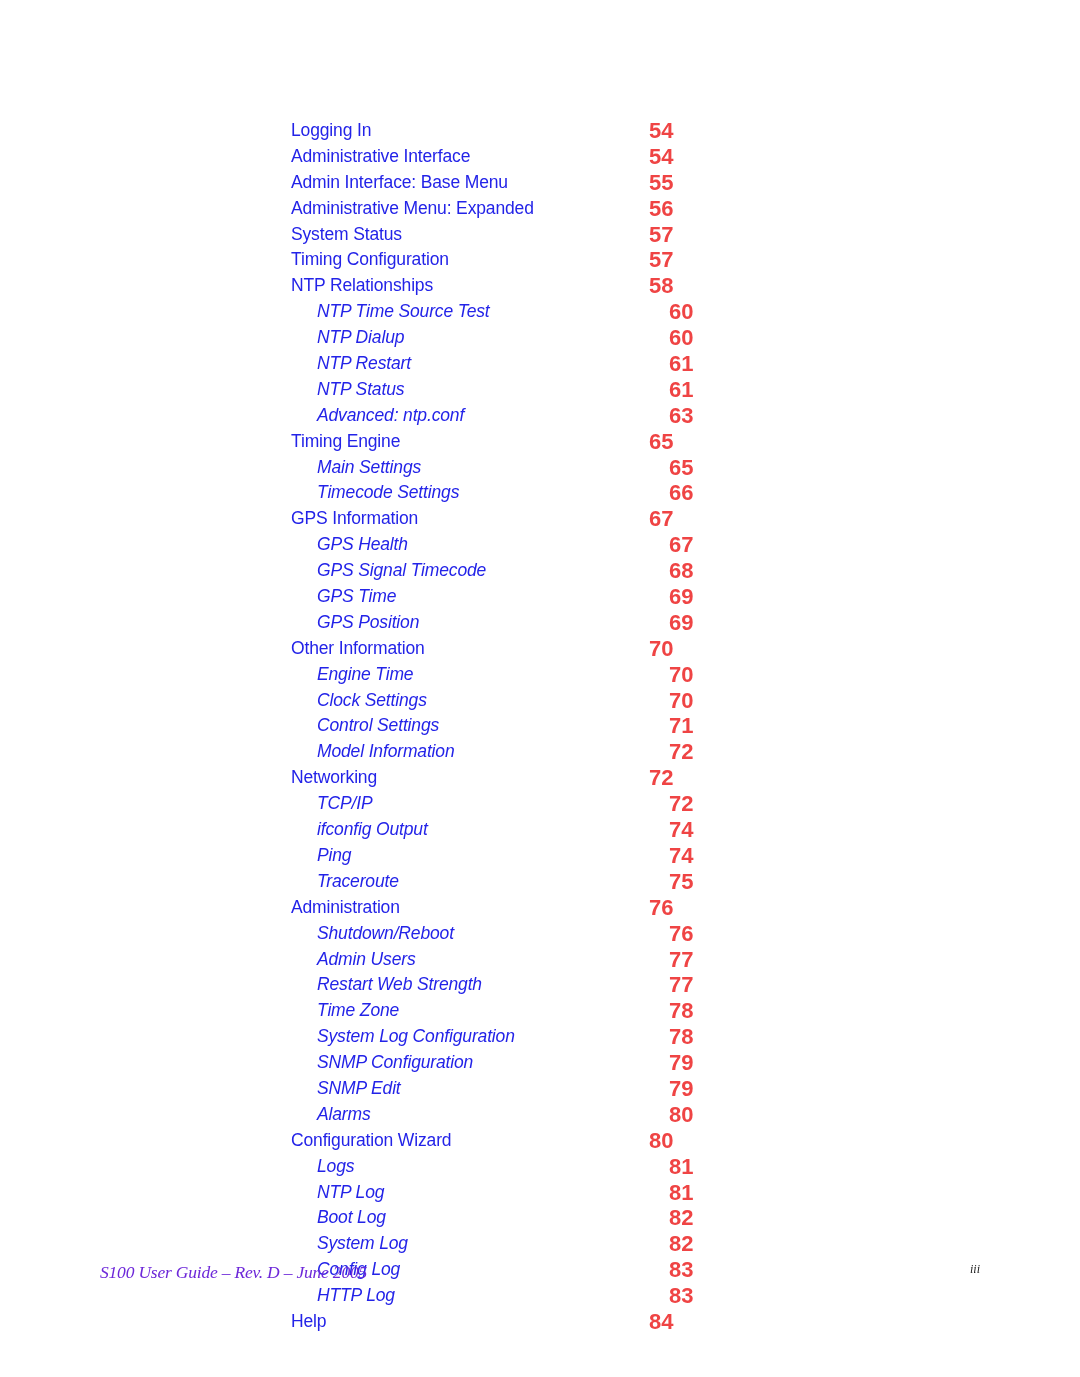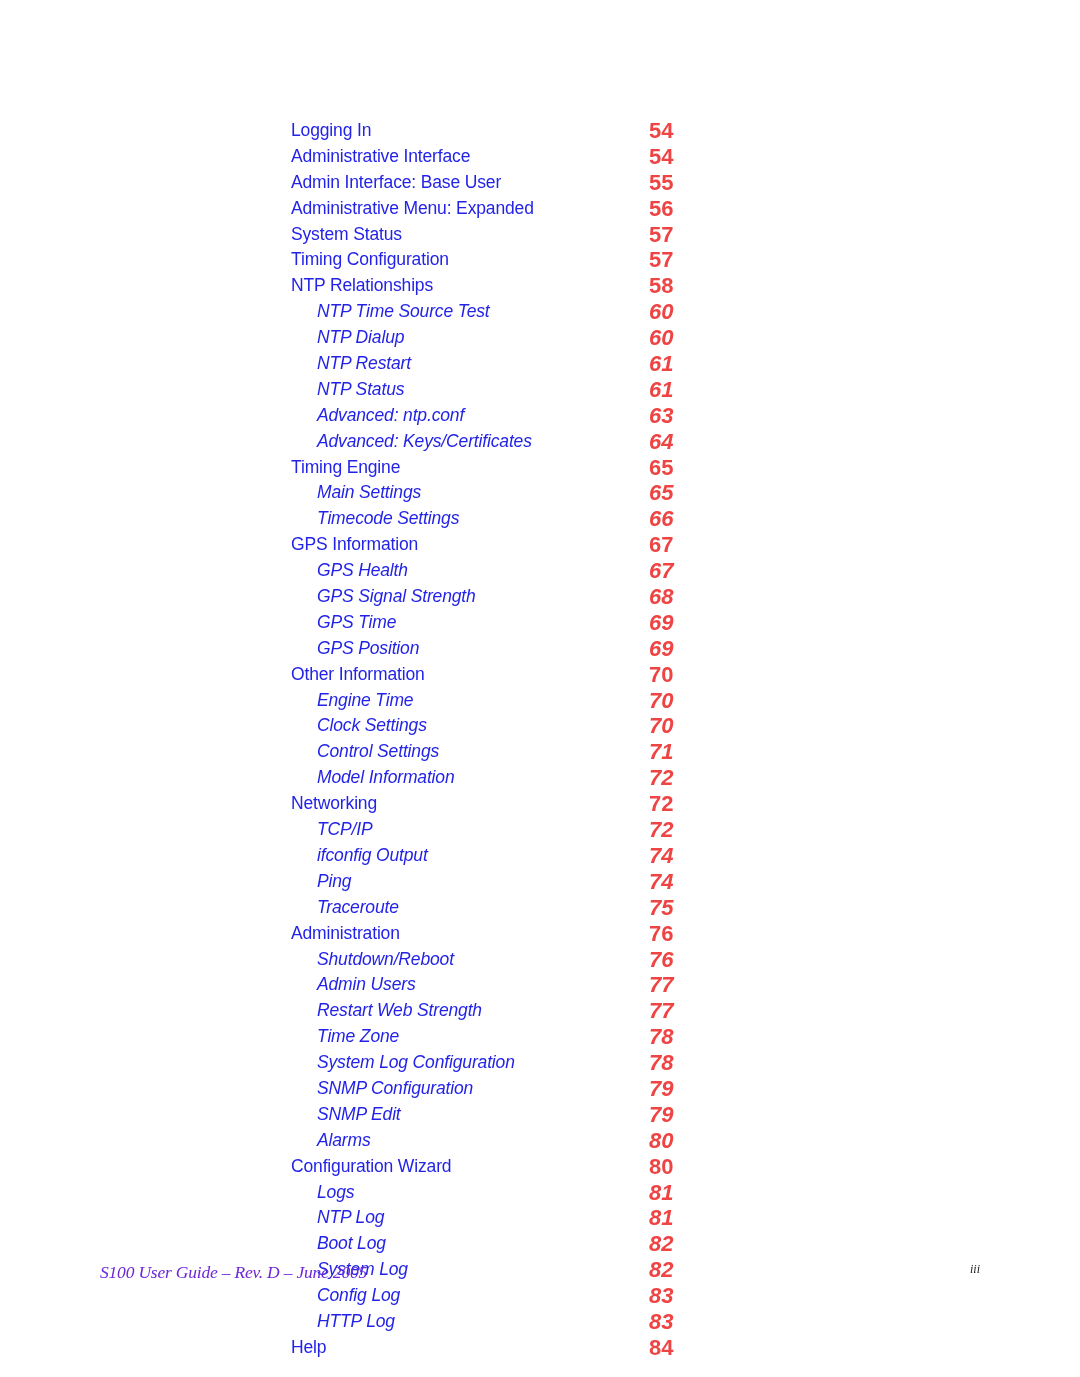--- a/index.html
+++ b/index.html
@@ -66,21 +66,21 @@
     font-style: normal;
   }
 
   
   .lvl2 .toc-label {
     font-style: italic;
     font-weight: normal;
     margin-left: 26px;
   }
   .lvl2 .toc-page {
-    font-style: italic;
+    margin-left: 20px;
   }
 
   
   #footer {
     position: absolute;
     left: 100px;
     top: 1262px;
     width: 880px;
     height: 26px;
   }
@@ -106,37 +106,36 @@
   }
 </style>
 </head>
 <body>
 
 <div id="page">
 
   <div id="toc">
       <div class="toc-row lvl1"><span class="toc-label">Logging In</span><span class="toc-page">54</span></div>
       <div class="toc-row lvl1"><span class="toc-label">Administrative Interface</span><span class="toc-page">54</span></div>
-      <div class="toc-row lvl1"><span class="toc-label">Admin Interface: Base User</span><span class="toc-page">55</span></div>
+      <div class="toc-row lvl1"><span class="toc-label">Admin Interface: Base Menu</span><span class="toc-page">55</span></div>
       <div class="toc-row lvl1"><span class="toc-label">Administrative Menu: Expanded</span><span class="toc-page">56</span></div>
       <div class="toc-row lvl1"><span class="toc-label">System Status</span><span class="toc-page">57</span></div>
       <div class="toc-row lvl1"><span class="toc-label">Timing Configuration</span><span class="toc-page">57</span></div>
       <div class="toc-row lvl1"><span class="toc-label">NTP Relationships</span><span class="toc-page">58</span></div>
       <div class="toc-row lvl2"><span class="toc-label">NTP Time Source Test</span><span class="toc-page">60</span></div>
       <div class="toc-row lvl2"><span class="toc-label">NTP Dialup</span><span class="toc-page">60</span></div>
       <div class="toc-row lvl2"><span class="toc-label">NTP Restart</span><span class="toc-page">61</span></div>
       <div class="toc-row lvl2"><span class="toc-label">NTP Status</span><span class="toc-page">61</span></div>
       <div class="toc-row lvl2"><span class="toc-label">Advanced: ntp.conf</span><span class="toc-page">63</span></div>
-      <div class="toc-row lvl2"><span class="toc-label">Advanced: Keys/Certificates</span><span class="toc-page">64</span></div>
       <div class="toc-row lvl1"><span class="toc-label">Timing Engine</span><span class="toc-page">65</span></div>
       <div class="toc-row lvl2"><span class="toc-label">Main Settings</span><span class="toc-page">65</span></div>
       <div class="toc-row lvl2"><span class="toc-label">Timecode Settings</span><span class="toc-page">66</span></div>
       <div class="toc-row lvl1"><span class="toc-label">GPS Information</span><span class="toc-page">67</span></div>
       <div class="toc-row lvl2"><span class="toc-label">GPS Health</span><span class="toc-page">67</span></div>
-      <div class="toc-row lvl2"><span class="toc-label">GPS Signal Strength</span><span class="toc-page">68</span></div>
+      <div class="toc-row lvl2"><span class="toc-label">GPS Signal Timecode</span><span class="toc-page">68</span></div>
       <div class="toc-row lvl2"><span class="toc-label">GPS Time</span><span class="toc-page">69</span></div>
       <div class="toc-row lvl2"><span class="toc-label">GPS Position</span><span class="toc-page">69</span></div>
       <div class="toc-row lvl1"><span class="toc-label">Other Information</span><span class="toc-page">70</span></div>
       <div class="toc-row lvl2"><span class="toc-label">Engine Time</span><span class="toc-page">70</span></div>
       <div class="toc-row lvl2"><span class="toc-label">Clock Settings</span><span class="toc-page">70</span></div>
       <div class="toc-row lvl2"><span class="toc-label">Control Settings</span><span class="toc-page">71</span></div>
       <div class="toc-row lvl2"><span class="toc-label">Model Information</span><span class="toc-page">72</span></div>
       <div class="toc-row lvl1"><span class="toc-label">Networking</span><span class="toc-page">72</span></div>
       <div class="toc-row lvl2"><span class="toc-label">TCP/IP</span><span class="toc-page">72</span></div>
       <div class="toc-row lvl2"><span class="toc-label">ifconfig Output</span><span class="toc-page">74</span></div>

